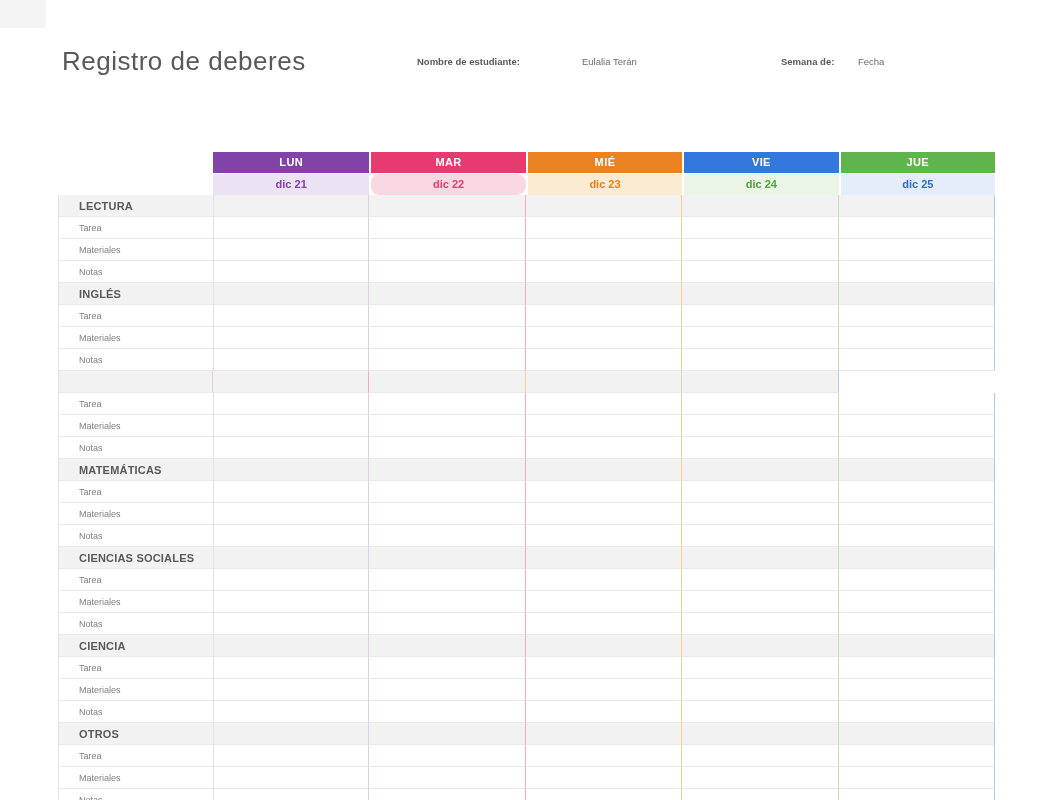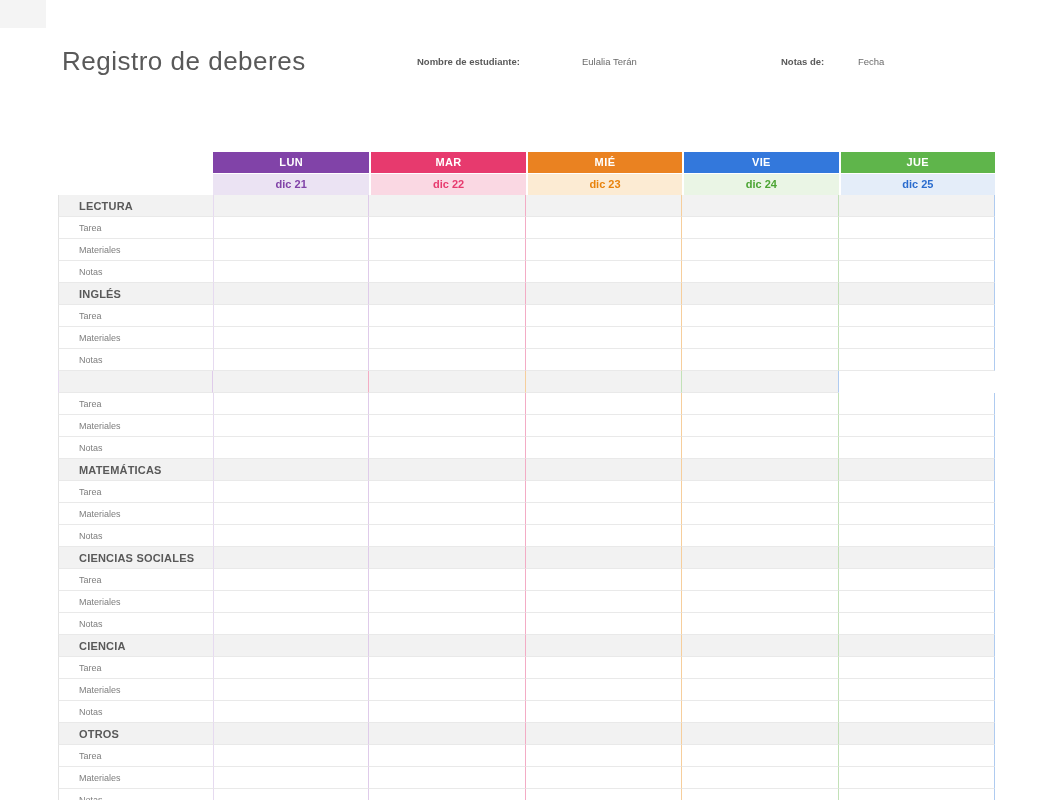--- a/index.html
+++ b/index.html
@@ -103,36 +103,36 @@
 </style>
 </head>
 <body>
 
 <div class="canvas">
   <div class="corner-box"></div>
   <div class="page-title">Registro de deberes</div>
 
   <div class="meta-label meta-student-label">Nombre de estudiante:</div>
   <div class="meta-value meta-student-value">Eulalia Terán</div>
-  <div class="meta-label meta-week-label">Notas de:</div>
+  <div class="meta-label meta-week-label">Semana de:</div>
   <div class="meta-value meta-week-value">Fecha</div>
 
   <div class="hw-table">
       <div class="row header-row">
         <div class="label-spacer"></div>
         <div class="day-header" style="background: rgb(129, 67, 168);">LUN</div>
         <div class="day-header sep" style="background: rgb(231, 58, 110);">MAR</div>
         <div class="day-header sep" style="background: rgb(234, 130, 33);">MIÉ</div>
         <div class="day-header sep" style="background: rgb(51, 120, 220);">VIE</div>
         <div class="day-header sep" style="background: rgb(95, 181, 75);">JUE</div>
       </div>
       <div class="row date-row">
         <div class="label-spacer"></div>
         <div class="date-cell" style="background: rgb(235, 227, 243); color: rgb(129, 67, 168); text-align: center;">dic 21</div>
-        <div class="date-cell sep" style="background: rgb(250, 216, 227); color: rgb(231, 58, 110);">dic 22</div>
+        <div class="date-cell sep" style="background: rgb(250, 216, 227); color: rgb(231, 58, 110); border-radius: 9px;">dic 22</div>
         <div class="date-cell sep" style="background: rgb(252, 235, 211); color: rgb(232, 130, 12);">dic 23</div>
         <div class="date-cell sep" style="background: rgb(234, 245, 229); color: rgb(76, 165, 52);">dic 24</div>
         <div class="date-cell sep" style="background: rgb(228, 237, 249); color: rgb(42, 108, 206);">dic 25</div>
       </div>
       <div class="row body-row subject-row">
         <div class="label-cell">LECTURA</div>
         <div class="data-cell" style="border-right: 1px solid rgb(223, 203, 234); border-left: 1px solid rgb(230, 218, 240);"></div>
         <div class="data-cell" style="border-right: 1px solid rgb(243, 172, 197);"></div>
         <div class="data-cell" style="border-right: 1px solid rgb(246, 206, 156);"></div>
         <div class="data-cell" style="border-right: 1px solid rgb(194, 225, 183);"></div>

